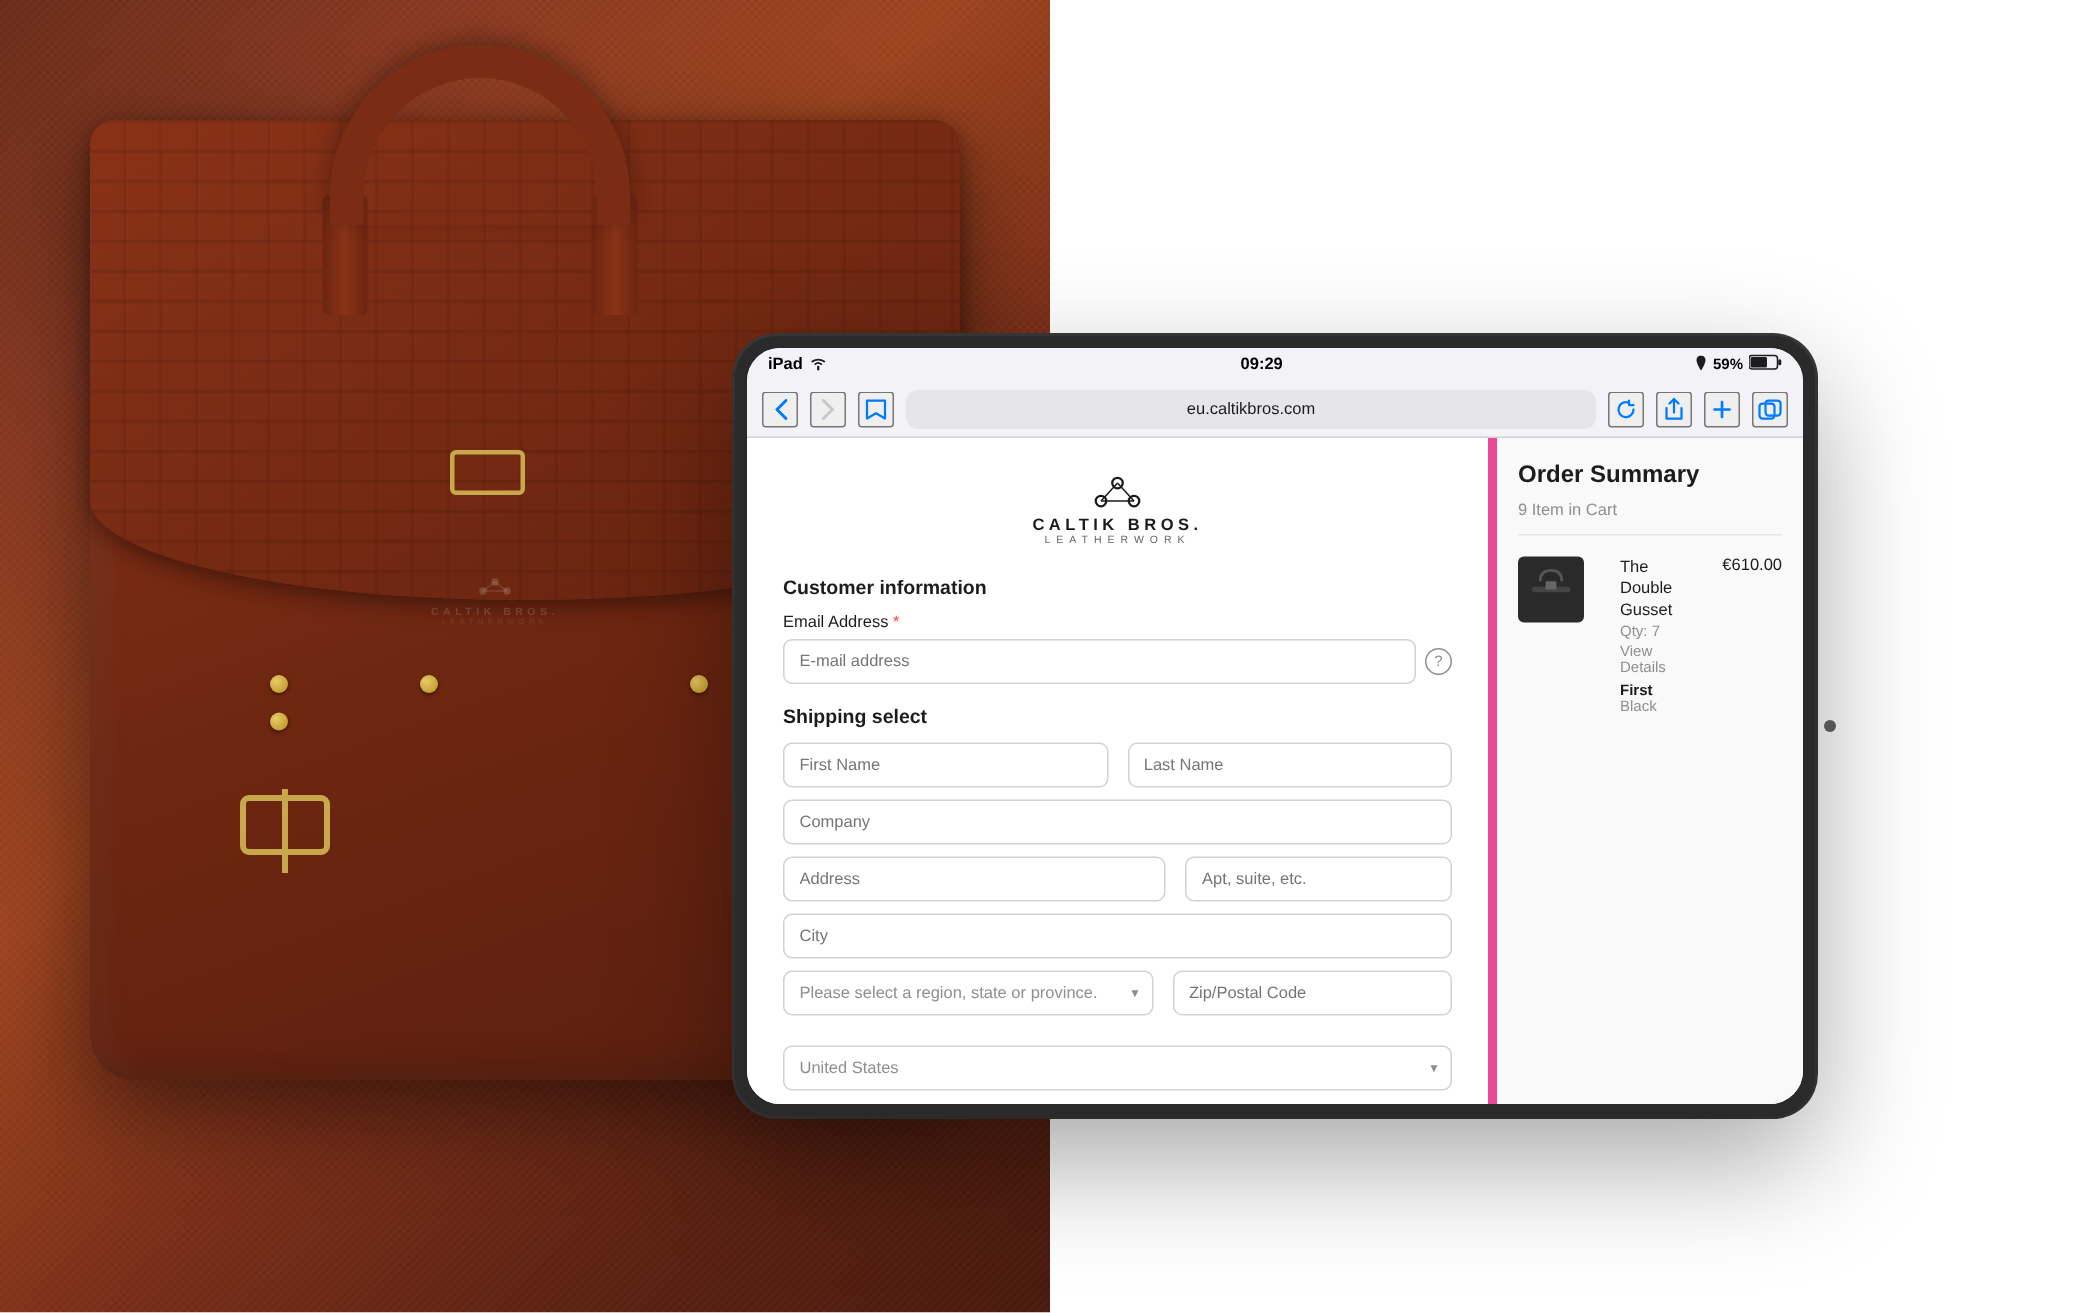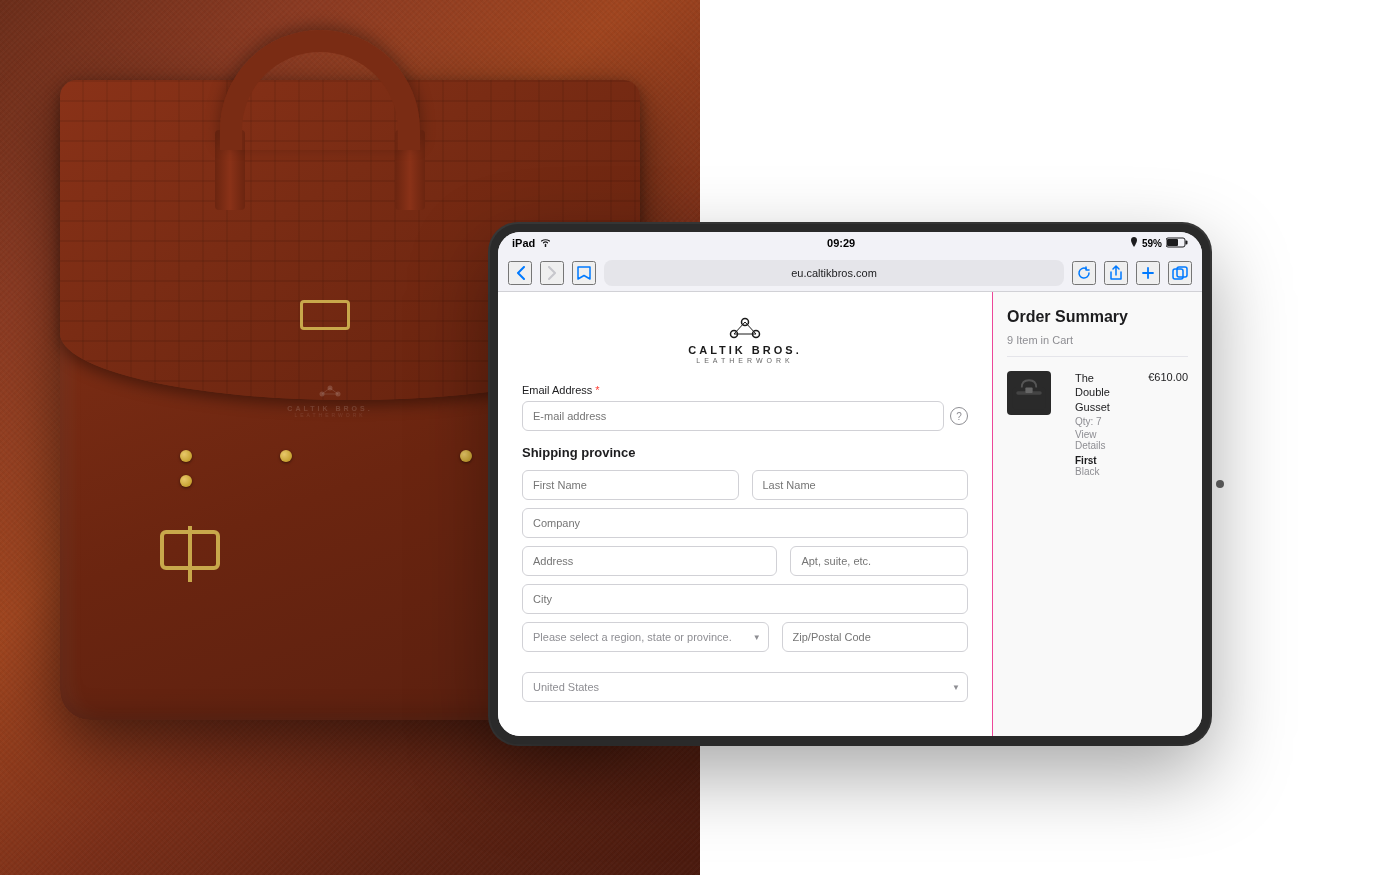--- a/index.html
+++ b/index.html
@@ -361,21 +361,21 @@
     }
 
     .shipping-section {
       margin-top: 14px;
     }
 
     
     .order-panel {
       width: 210px;
       background: #f9f9f9;
-      border-left: 1px solid #ec4899;
+      border-left: 6px solid #ec4899;
       padding: 16px 14px;
       overflow-y: auto;
       flex-shrink: 0;
     }
 
     .order-title {
       font-size: 16px;
       font-weight: 600;
       color: #1c1c1e;
       margin-bottom: 8px;
@@ -616,35 +616,36 @@
             <circle cx="36" cy="22" r="3.5" fill="none" stroke="#1a1a1a" stroke-width="1.5"></circle>
             <line x1="25" y1="10" x2="14" y2="22" stroke="#1a1a1a" stroke-width="1"></line>
             <line x1="25" y1="10" x2="36" y2="22" stroke="#1a1a1a" stroke-width="1"></line>
             <line x1="14" y1="22" x2="36" y2="22" stroke="#1a1a1a" stroke-width="1"></line>
           </svg>
           <div style="font-size:11px; font-weight:900; letter-spacing:3px; color:#1a1a1a;">CALTIK BROS.</div>
           <div style="font-size:7px; letter-spacing:4px; color:#666; margin-top:1px;">LEATHERWORK</div>
         </div>
 
         <div>
+          <div class="form-section-title">Customer information</div>
 
           <div class="form-group">
             <div class="form-field-label">
               <span>Email Address</span>
               <span class="required-star">*</span>
             </div>
             <div class="input-with-help">
               <input type="email" class="form-input" placeholder="E-mail address" style="">
               <div class="help-icon">?</div>
             </div>
           </div>
         </div>
 
         <div class="shipping-section">
-          <div class="form-section-title">Shipping province</div>
+          <div class="form-section-title">Shipping select</div>
 
           <div class="form-row">
             <input type="text" class="form-input" placeholder="First Name" style="">
             <input type="text" class="form-input" placeholder="Last Name" style="">
           </div>
 
           <div class="form-group">
             <input type="text" class="form-input" placeholder="Company" style="">
           </div>
 

